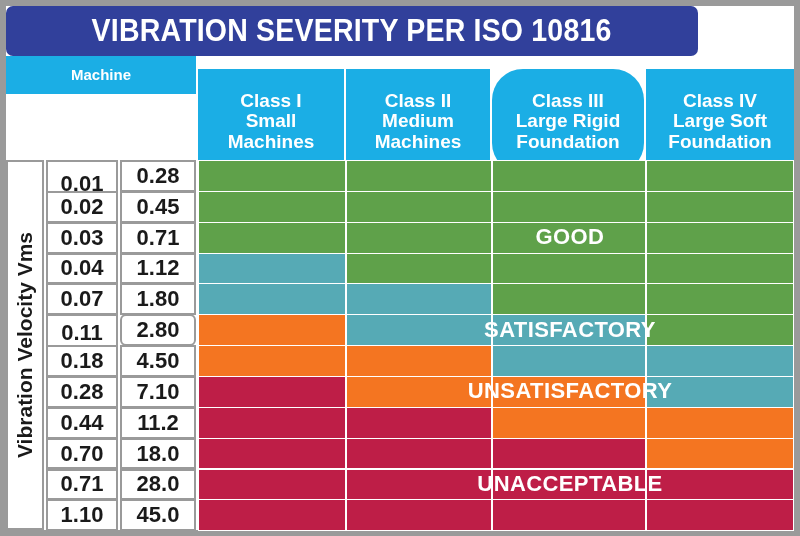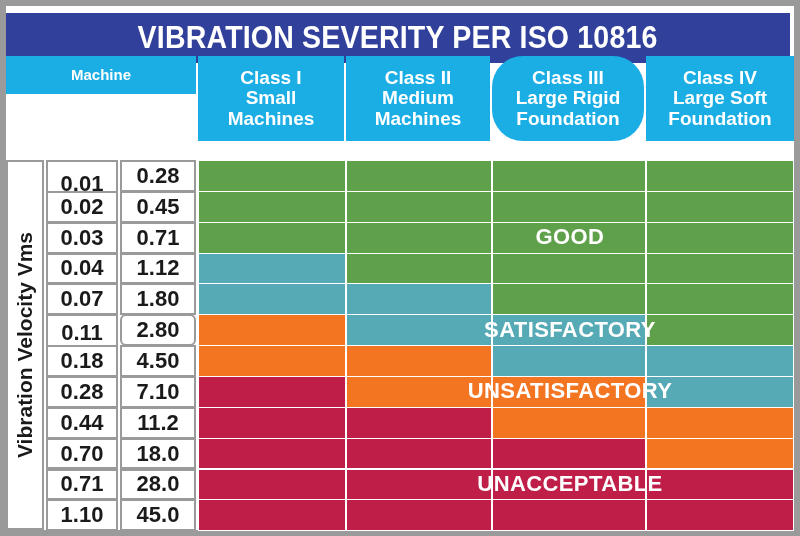--- a/index.html
+++ b/index.html
@@ -29,27 +29,28 @@
     height: 536px;
     box-sizing: border-box;
     border: 6px solid #9a9a9a;
     background: #ffffff;
   }
 
   
   .title-bar {
     position: absolute;
     left: 6px;
-    top: 13px;
-    width: 784px;
+    top: 6px;
+    width: 692px;
     height: 50px;
     background: #31409B;
     display: flex;
     align-items: center;
     justify-content: center;
+    border-radius: 7px;
   }
   .title-bar .title-text {
     color: #ffffff;
     font-size: 31px;
     font-weight: bold;
     letter-spacing: 0.2px;
     white-space: nowrap;
     transform: scaleX(0.92);
   }
 
@@ -67,22 +68,22 @@
     line-height: 1.08;
   }
   .hdr-machine {
     left: 6px;
     top: 56px;
     width: 190px;
     height: 38px;
     font-size: 15px;
   }
   .hdr-class {
-    top: 56px;
-    height: 85px;
+    top: 69px;
+    height: 105px;
     font-size: 19px;
     padding: 3px 2px;
   }
   .hdr-c1 { left: 198px;  width: 146px; }
   .hdr-c2 { left: 346px;  width: 144px; }
   .hdr-c3 { left: 492px;  width: 152px; border-radius: 31px; }
   .hdr-c4 { left: 646px;  width: 148px; }
 
   
   .unit-cell {

